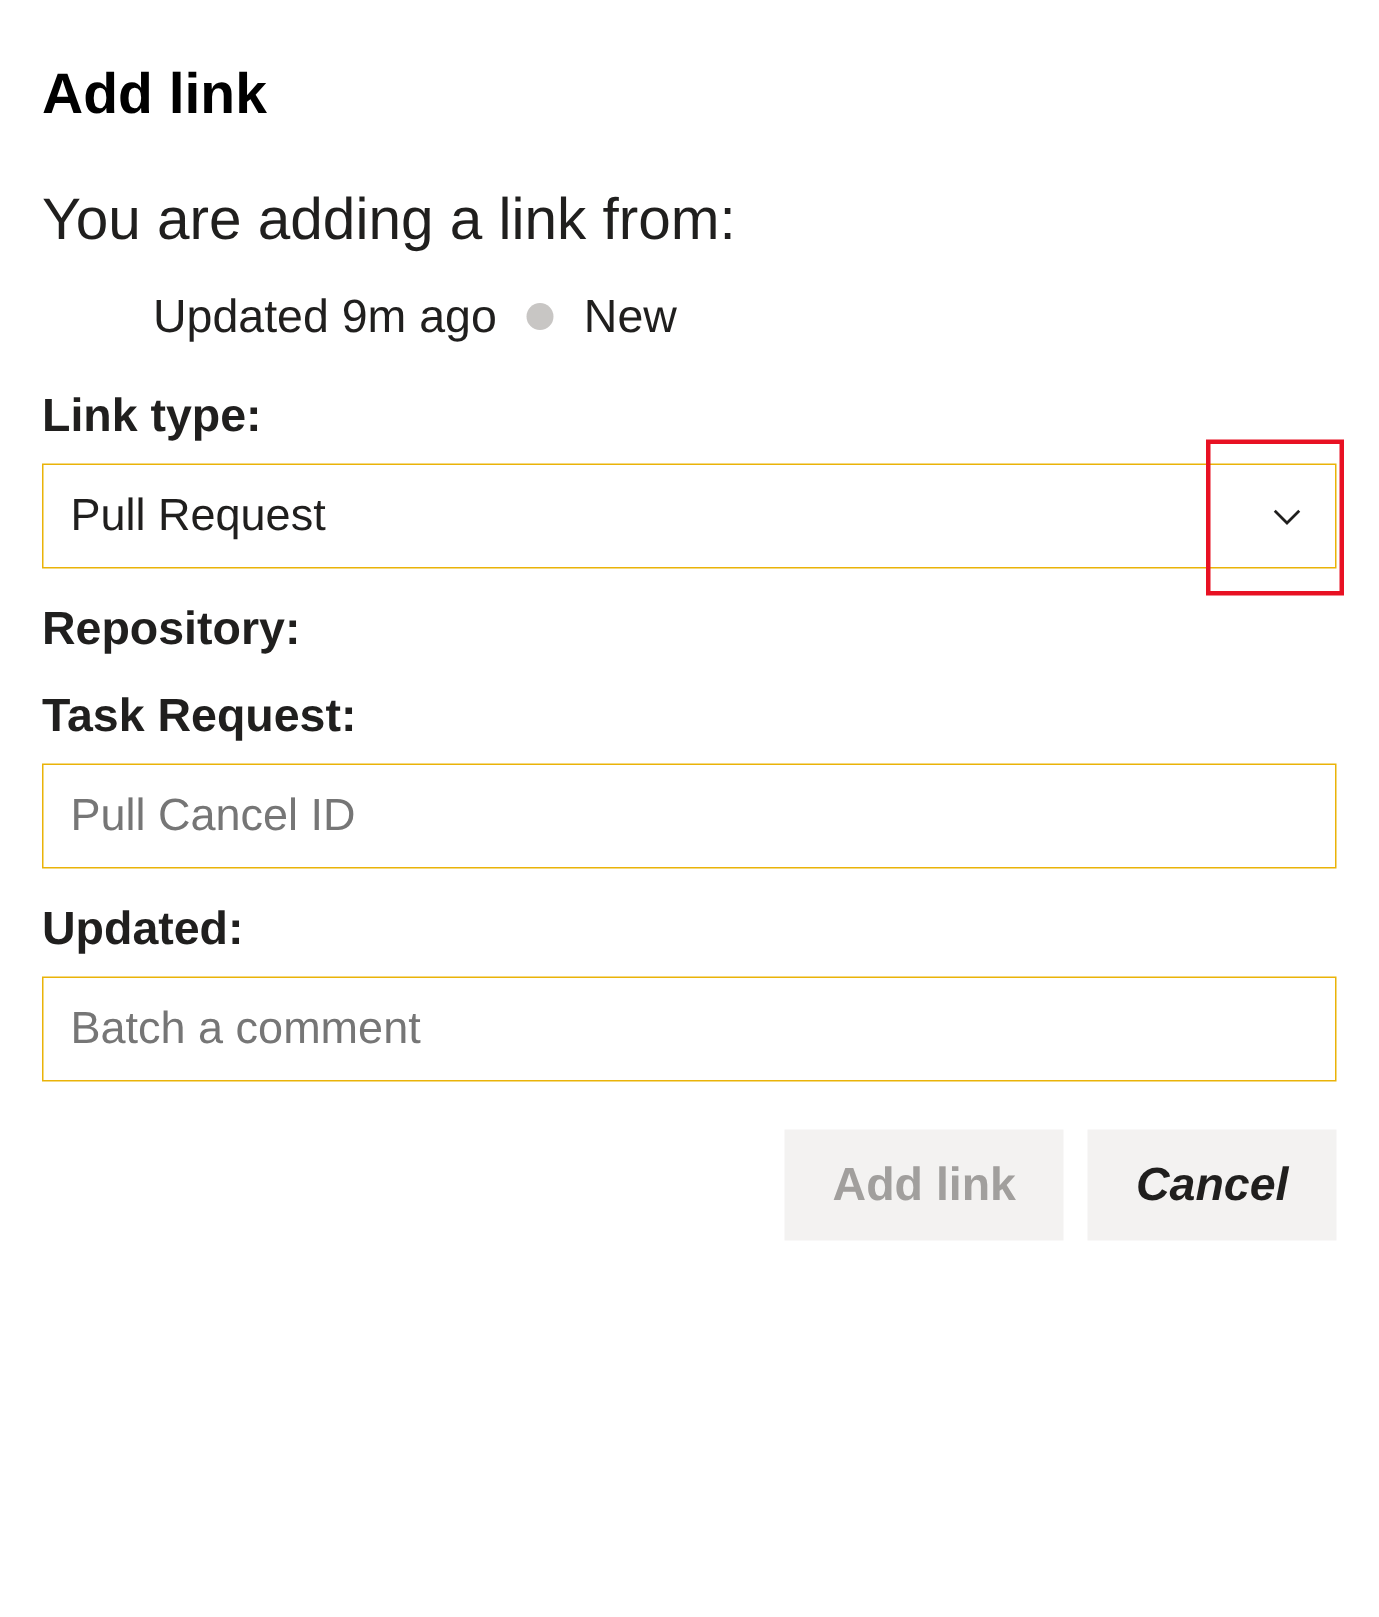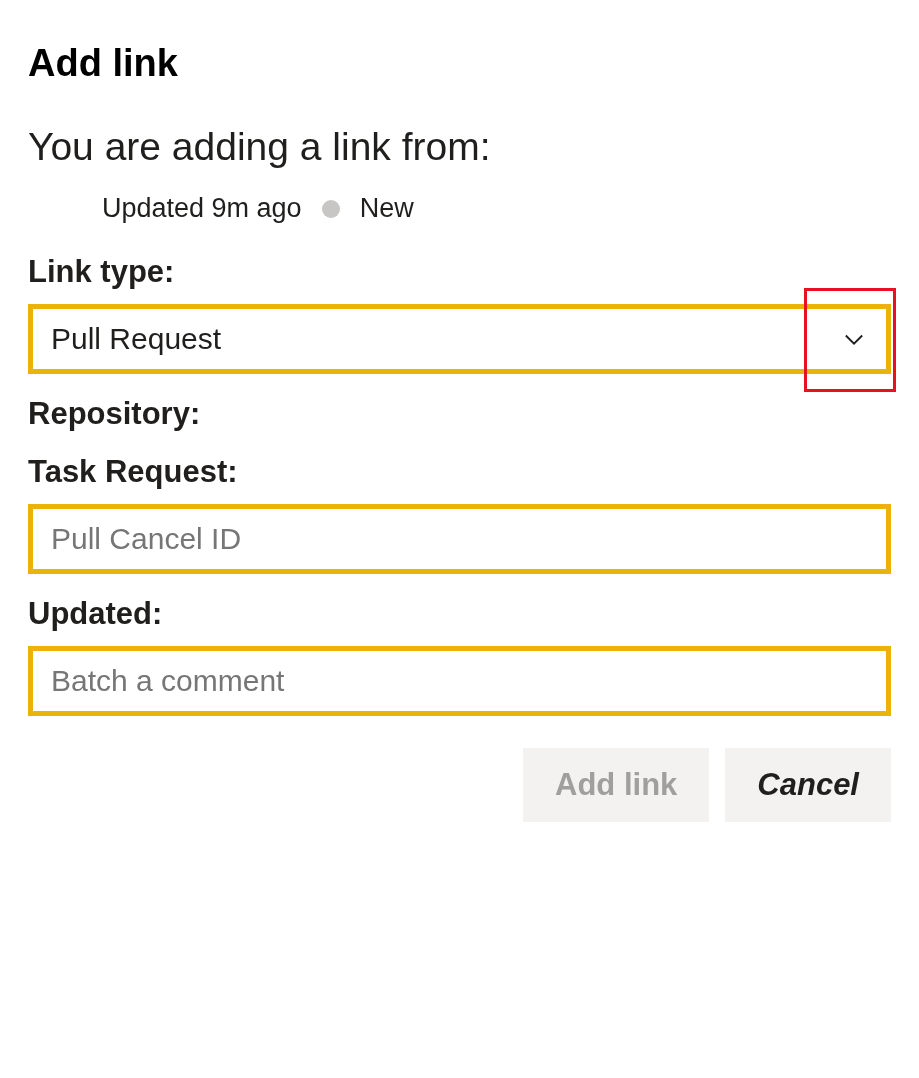--- a/index.html
+++ b/index.html
@@ -40,21 +40,21 @@
   }
   .task-icon svg { display:block; }
   .item-id { color: #8a8886; }
   .item-title { color: #201f1e; }
   .source-line2 {
     margin-left: 38px;
     margin-top: 6px;
     display: flex;
     align-items: center;
     gap: 20px;
-    font-size: 27px;
+    font-size: 31px;
   }
   .dot {
     width: 18px;
     height: 18px;
     border-radius: 50%;
     background: #c8c6c4;
     display: inline-block;
   }
   .field-group { margin-top: 14px; margin-bottom: 22px; }
   .field-label {
@@ -62,21 +62,21 @@
     margin-bottom: 14px;
     color: #201f1e;
     font-weight: bold;
   }
   .select-wrap {
     position: relative;
   }
   .select, .input {
     width: 100%;
     height: 70px;
-    border: 5px solid #eab308;
+    border: 1px solid #eab308;
     background: #fff;
     display: flex;
     align-items: center;
     padding: 0 18px;
     font-size: 30px;
     color: #201f1e;
   }
   .select.light-border { border-color:#c8c6c4; height:76px; }
   .select .chevron {
     margin-left: auto;

